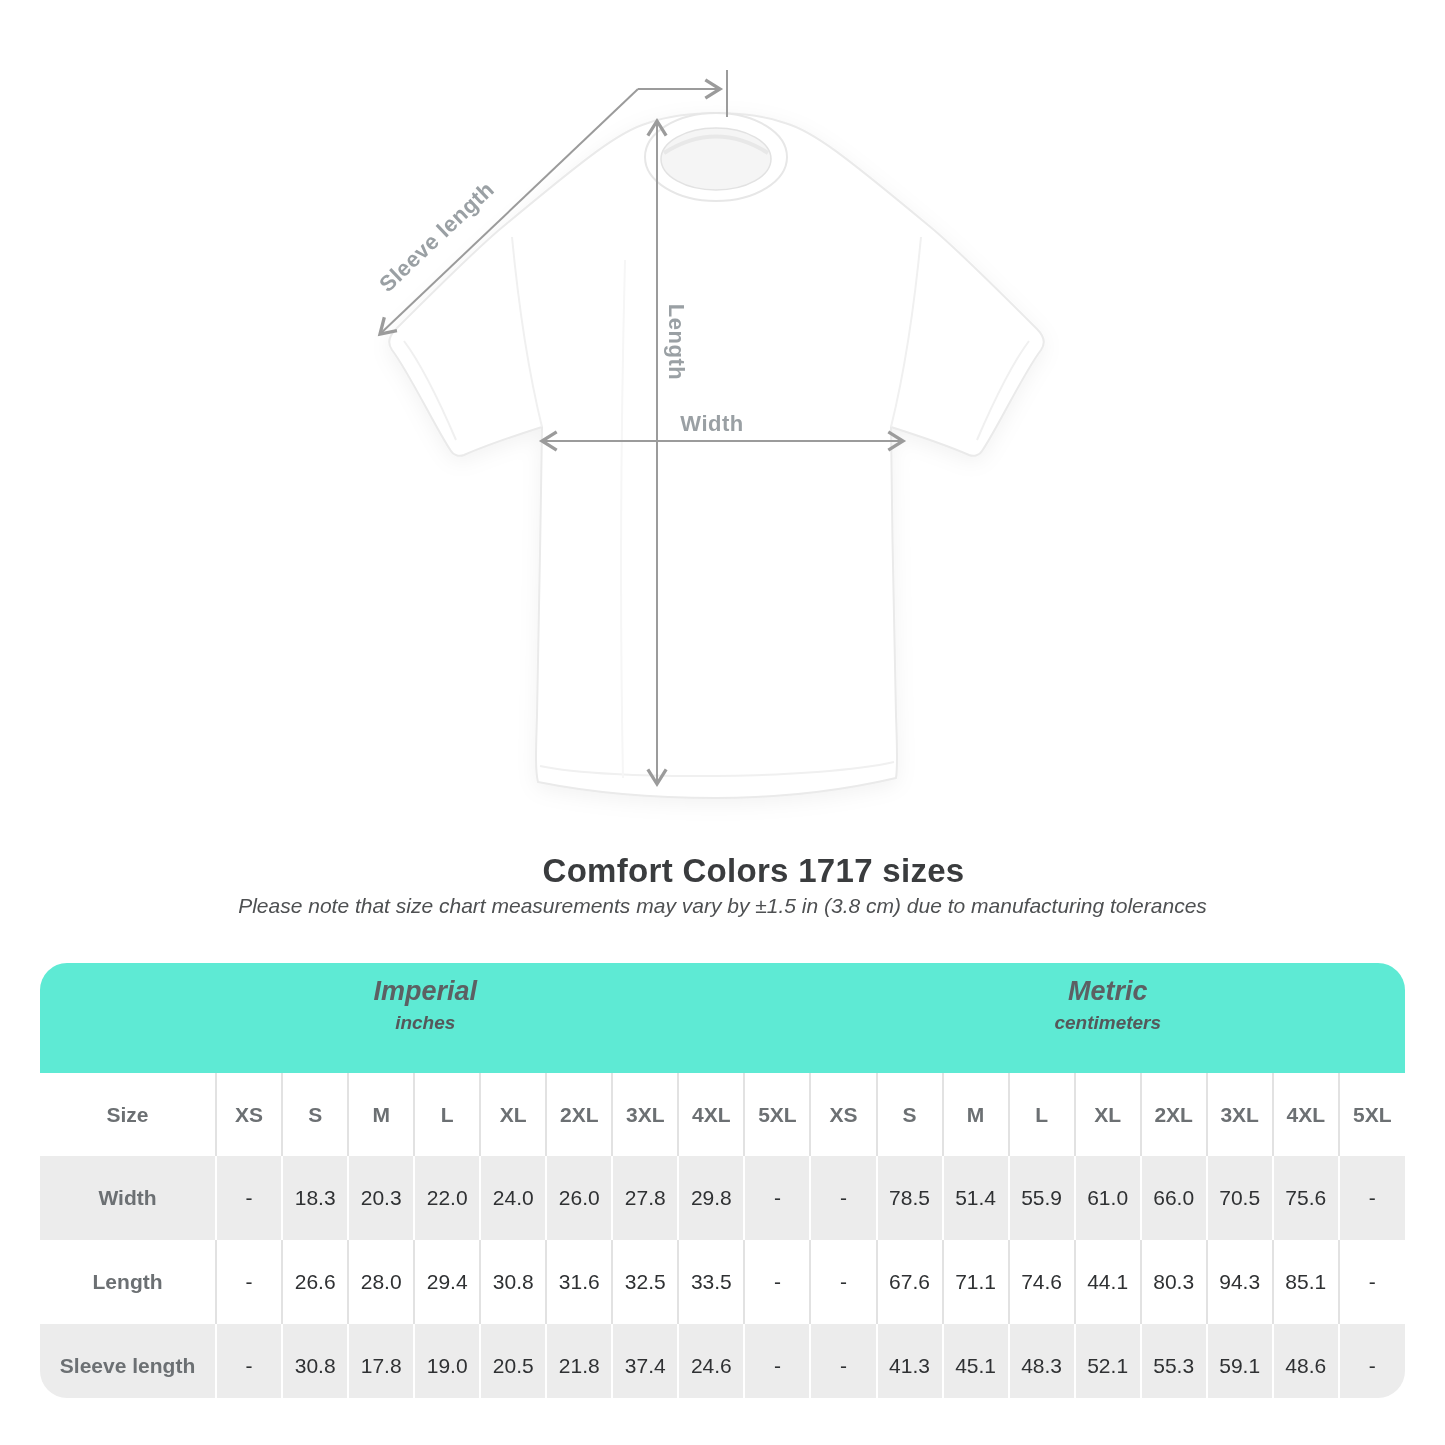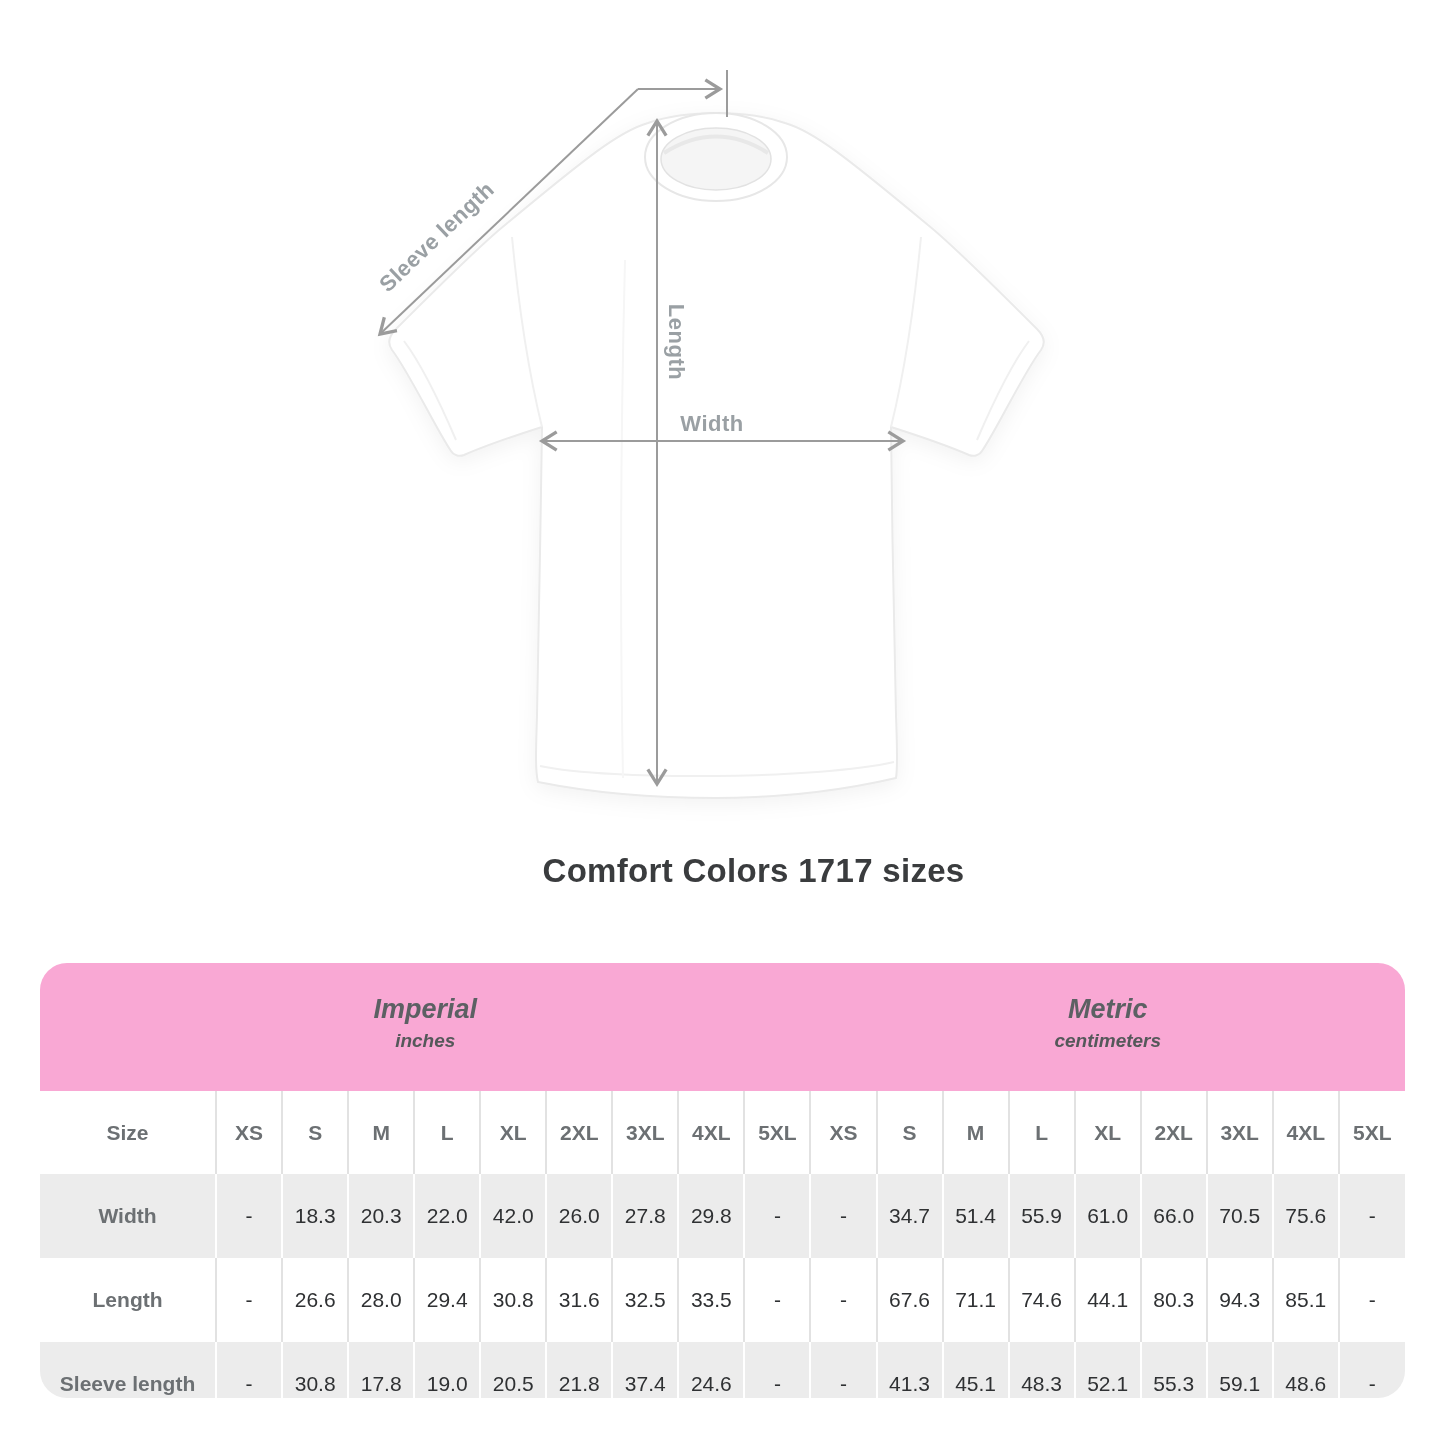--- a/index.html
+++ b/index.html
@@ -28,21 +28,21 @@
     text-align:center; font-style:italic; font-size:21px; color:#4e5052;
   }
   
   .table-wrap {
     position:absolute; left:40px; top:963px; width:1365px; height:435px;
     border-radius:27px; overflow:hidden;
   }
   table { width:100%; height:100%; border-collapse:collapse; table-layout:fixed; }
   th, td { padding:0; margin:0; }
   thead tr.group-row th {
-    background:#f9a8d4; height:100px; vertical-align:top; padding-top:28px;
+    background:#5eead4; height:100px; vertical-align:top; padding-top:10px;
   }
   .group-name { font-size:27px; font-weight:bold; font-style:italic; color:#5c6063; line-height:36px; }
   .group-unit { font-size:19px; font-style:italic; color:#55585a; line-height:27px; }
   tr.size-row th {
     height:83px; background:#ffffff; font-size:21px; font-weight:bold;
     color:#6c7073; 
   }
   tbody tr { height:84px; }
   tbody th { font-weight:bold; color:#6c7073; font-size:21px; text-align:center; }
   tbody td { color:#2f3133; font-size:21px; text-align:center; }
@@ -107,20 +107,21 @@
       <line x1="657" y1="121" x2="657" y2="784" marker-start="url(#ah)" marker-end="url(#ah)"></line>
       <line x1="542" y1="441" x2="903" y2="441" marker-start="url(#ah)" marker-end="url(#ah)"></line>
     </g>
   </svg>
 
   <div class="diagram-label" id="label-sleeve">Sleeve length</div>
   <div class="diagram-label" id="label-length">Length</div>
   <div class="diagram-label" id="label-width">Width</div>
 
   <h1 class="title">Comfort Colors 1717 sizes</h1>
+  <p class="subtitle">Please note that size chart measurements may vary by ±1.5 in (3.8 cm) due to manufacturing tolerances</p>
 
   <div class="table-wrap">
     <table>
       <colgroup id="table-cols">
           <col style="width: 176px;">
           <col style="width: 66px;">
           <col style="width: 66px;">
           <col style="width: 66px;">
           <col style="width: 66px;">
           <col style="width: 66px;">
@@ -171,27 +172,27 @@
             <th>5XL</th>
           </tr>
       </thead>
       <tbody id="table-body">
           <tr class="stripe">
             <th>Width</th>
             <td>-</td>
             <td>18.3</td>
             <td>20.3</td>
             <td>22.0</td>
-            <td>42.0</td>
+            <td>24.0</td>
             <td>26.0</td>
             <td>27.8</td>
             <td>29.8</td>
             <td>-</td>
             <td>-</td>
-            <td>34.7</td>
+            <td>78.5</td>
             <td>51.4</td>
             <td>55.9</td>
             <td>61.0</td>
             <td>66.0</td>
             <td>70.5</td>
             <td>75.6</td>
             <td>-</td>
           </tr>
           <tr>
             <th>Length</th>

